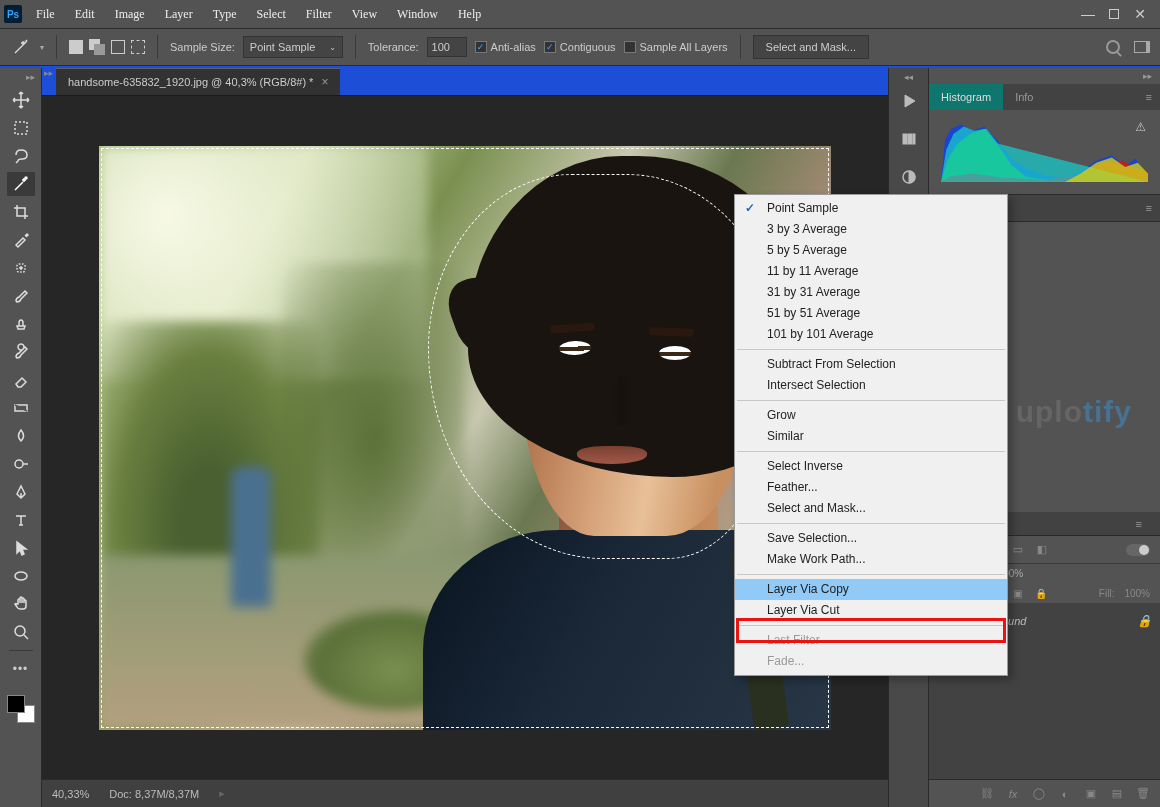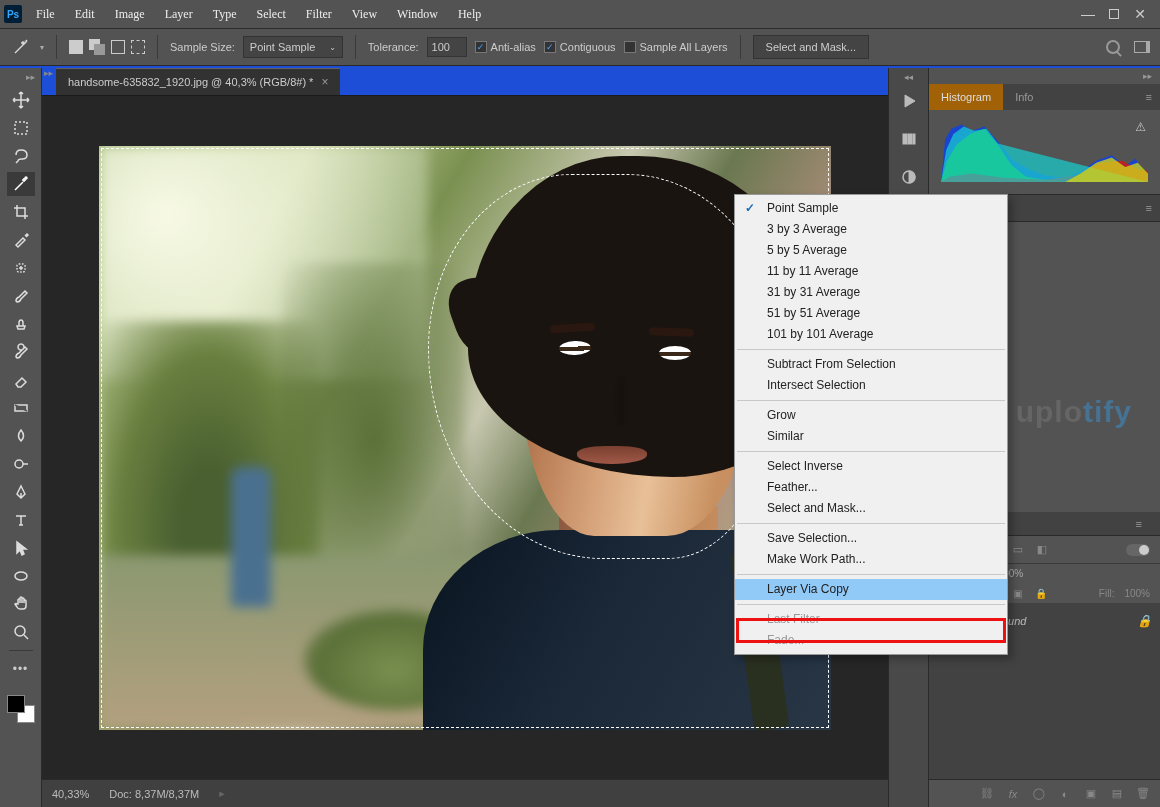--- a/index.html
+++ b/index.html
@@ -86,21 +86,21 @@
 .right-panels { position: absolute; right: 0; top: 68px; width: 272px; bottom: 0; display: flex; }
 .right-strip { width: 40px; background: #494949; border-left: 1px solid #2a2a2a; display: flex; flex-direction: column; align-items: center; padding-top: 24px; gap: 20px; }
 .right-strip .chev { position: absolute; top: 4px; font-size: 9px; color: #999; }
 .strip-icon { width: 18px; height: 18px; }
 .strip-icon svg { width: 18px; height: 18px; fill: #bbb; stroke: #bbb; }
 .panel-col { width: 232px; background: #535353; border-left: 1px solid #2a2a2a; display: flex; flex-direction: column; }
 .panel-col .chev { text-align: right; padding: 3px 8px 0; font-size: 9px; color: #999; height: 16px; }
 .panel { border-bottom: 1px solid #2a2a2a; }
 .panel-tabs { display: flex; background: #424242; height: 26px; align-items: stretch; }
 .panel-tab { padding: 0 12px; color: #999; display: flex; align-items: center; font-size: 11px; }
-.panel-tab.active { background: #a16207; color: #ddd; }
+.panel-tab.active { background: #0f766e; color: #ddd; }
 .panel-menu { margin-left: auto; padding: 0 8px; display: flex; align-items: center; color: #999; }
 .histogram-body { height: 84px; padding: 8px 12px 4px; position: relative; }
 .histogram-svg { width: 100%; height: 64px; }
 .histo-warn { position: absolute; right: 14px; top: 10px; color: #ccc; font-size: 12px; }
 .layers-collapsed { height: 24px; background: #424242; display: flex; align-items: center; padding: 0 10px; color: #999; border-bottom: 1px solid #2a2a2a; }
 .layers-panel { flex: 1; display: flex; flex-direction: column; }
 .layers-toolbar { height: 28px; display: flex; align-items: center; gap: 10px; padding: 0 10px; color: #888; border-bottom: 1px solid #3a3a3a; }
 .lt-icon { width: 14px; height: 14px; display: inline-flex; align-items: center; justify-content: center; }
 .layers-opts { display: flex; gap: 18px; padding: 4px 10px; font-size: 10px; color: #888; align-items: center; }
 .layers-opts .val { color: #aaa; margin-left: 4px; }
@@ -469,19 +469,20 @@
     <div class="ctx-item">Similar</div>
     <div class="ctx-sep"></div>
     <div class="ctx-item">Select Inverse</div>
     <div class="ctx-item">Feather...</div>
     <div class="ctx-item">Select and Mask...</div>
     <div class="ctx-sep"></div>
     <div class="ctx-item">Save Selection...</div>
     <div class="ctx-item">Make Work Path...</div>
     <div class="ctx-sep"></div>
     <div class="ctx-item hl">Layer Via Copy</div>
+    <div class="ctx-item">Layer Via Cut</div>
     <div class="ctx-sep"></div>
     <div class="ctx-item disabled">Last Filter</div>
     <div class="ctx-item disabled">Fade...</div>
   </div>
 <div class="ctx-highlight-box" id="redbox" style="left: 736px; top: 618px; width: 270px; height: 25px;"></div>
 
 <div class="watermark"><span>uplo</span><span class="t">tify</span></div>
 
 </body></html>

